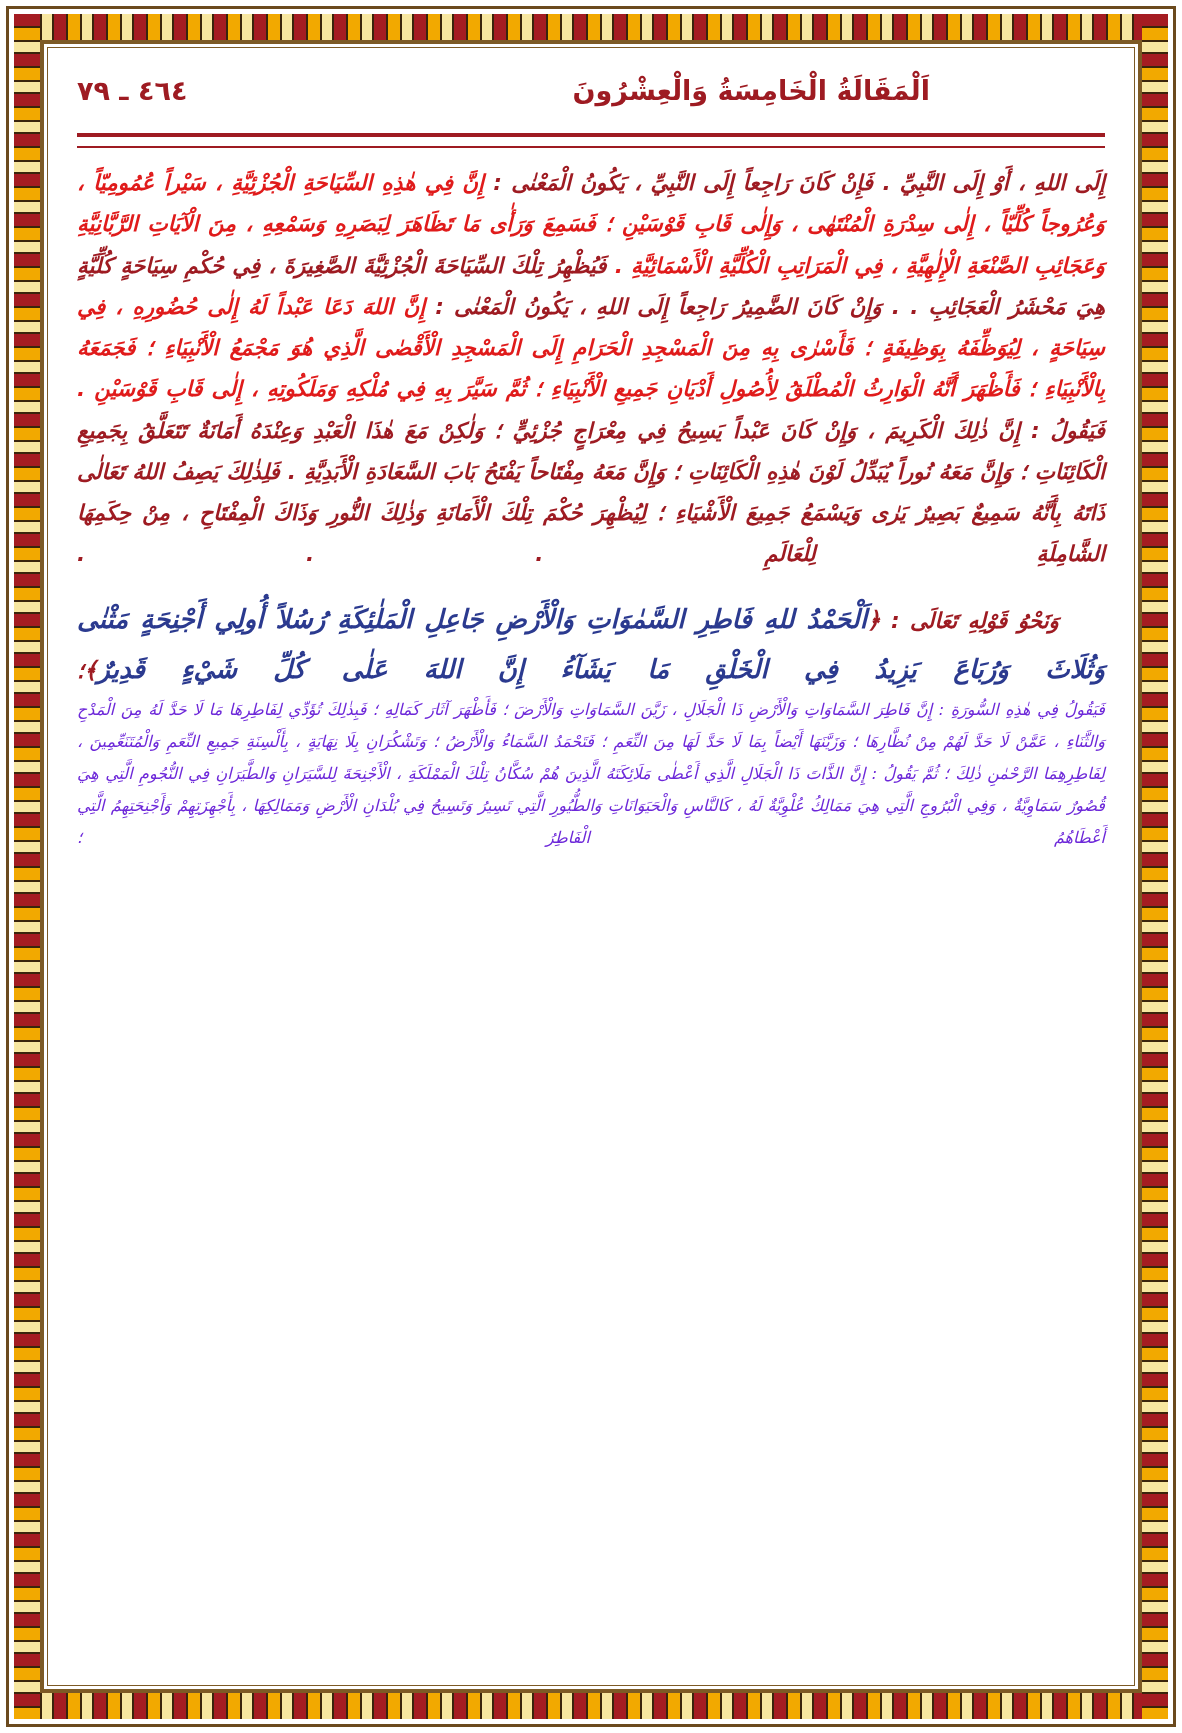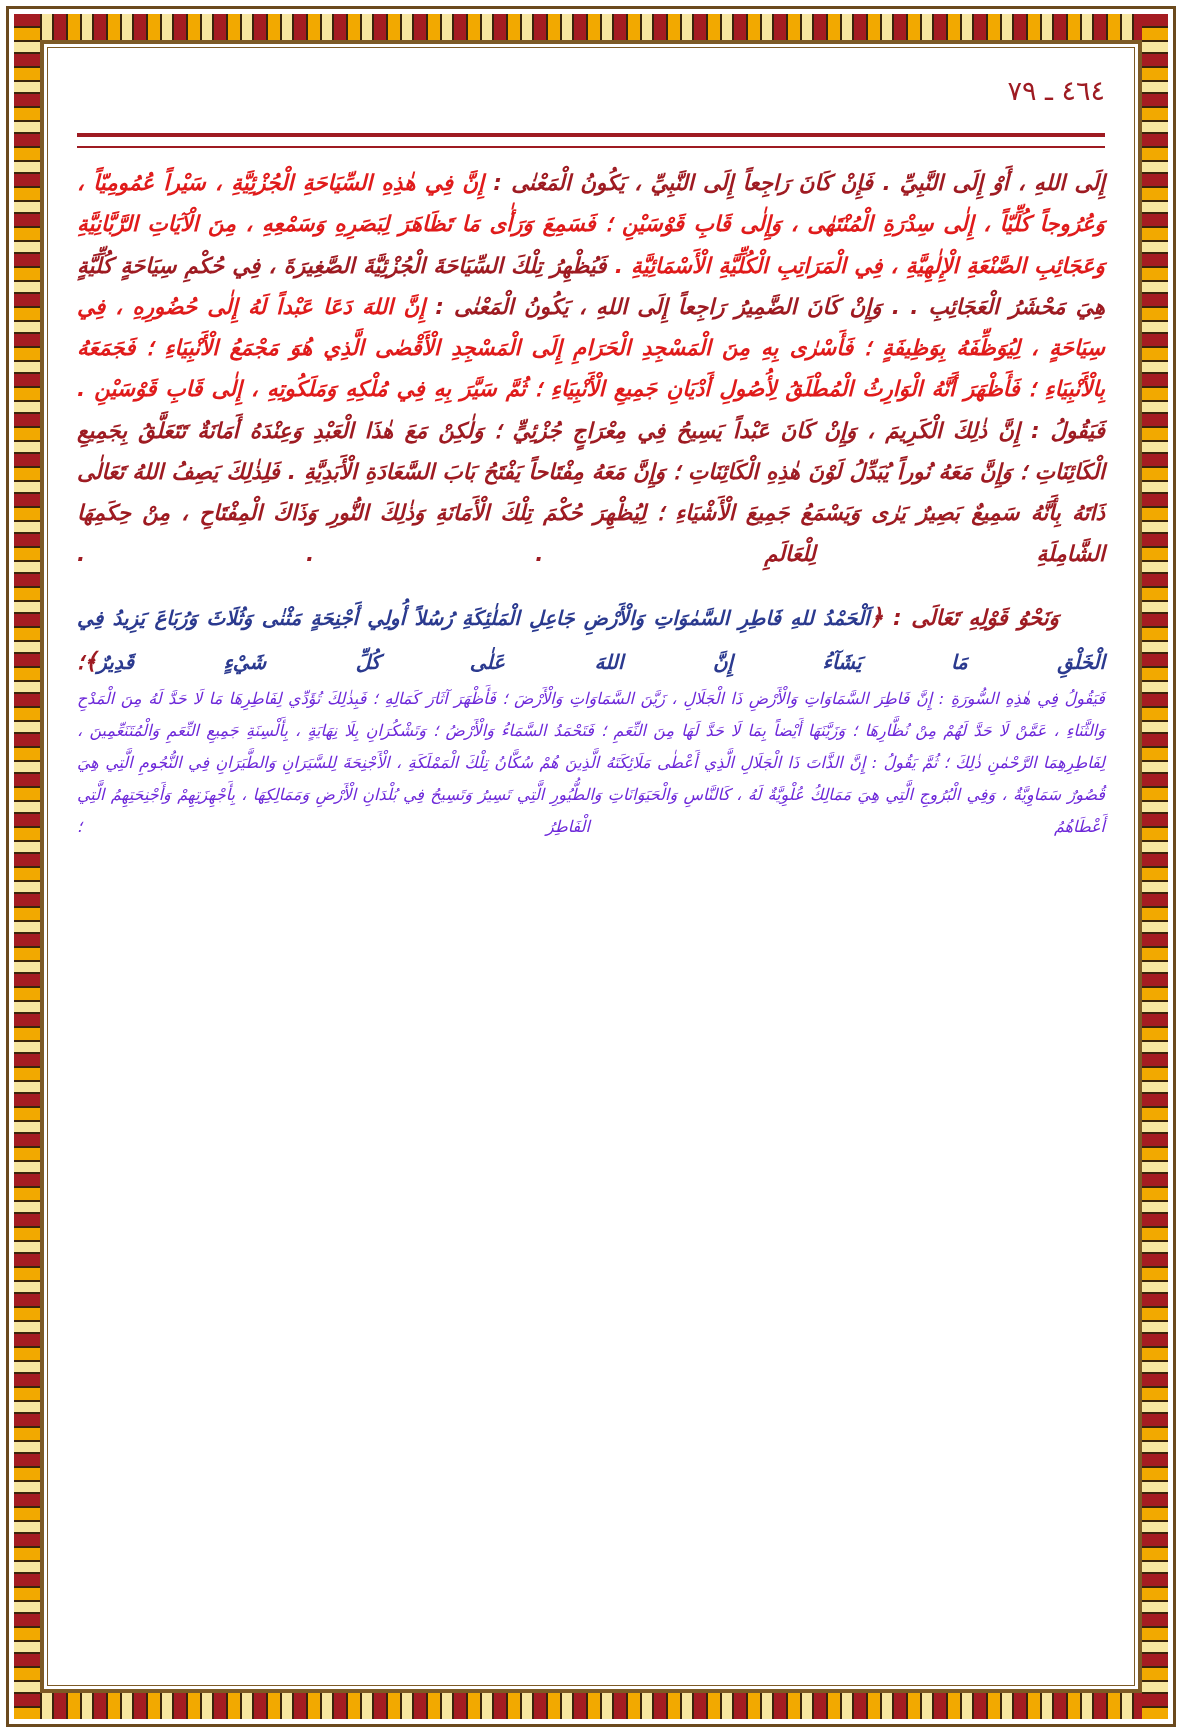--- a/index.html
+++ b/index.html
@@ -102,21 +102,21 @@
     color: #9e1b22;
     font-size: 27px;
     font-weight: bold;
     letter-spacing: 0px;
     white-space: nowrap;
     margin-right: 175px;
   }
   .header-page {
     color: #9e1b22;
     font-size: 27px;
-    font-weight: normal;
+    font-weight: bold;
     white-space: nowrap;
     direction: rtl;
   }
 
   .rule {
     margin: 6px 22px 0 22px;
     height: 9px;
     border-top: 4px solid #9e1b22;
     border-bottom: 2px solid #9e1b22;
   }
@@ -150,39 +150,40 @@
   .black-block {
     font-weight: normal;
     color: #6d28d9;
     font-size: 16px;
     line-height: 2.0;
   }
 
   .verse-line {
     color: #2b3a8f;
     font-weight: bold;
-    font-size: 20px;
+    font-size: 26px;
   }
 </style>
 </head>
 <body>
 
 <div class="page">
 
   <div class="border-outer"></div>
   <div class="chain chain-h chain-top"></div>
   <div class="chain chain-h chain-bottom"></div>
   <div class="chain chain-v chain-left"></div>
   <div class="chain chain-v chain-right"></div>
   <div class="border-inner"></div>
   <div class="border-inner2"></div>
 
   <div class="content">
 
     <div class="header">
+      <div class="header-title">اَلْمَقَالَةُ الْخَامِسَةُ وَالْعِشْرُونَ</div>
       <div class="header-page">٤٦٤ ـ ٧٩</div>
     </div>
 
     <div class="rule"></div>
 
     <div class="body">
 
       <p class="para"><span class="c-dark">إِلَى اللهِ ، أَوْ إِلَى النَّبِيِّ . فَإِنْ كَانَ رَاجِعاً إِلَى النَّبِيِّ ، يَكُونُ الْمَعْنٰى : </span><span class="c-bright">إِنَّ فِي هٰذِهِ السِّيَاحَةِ الْجُزْئِيَّةِ ، سَيْراً عُمُومِيّاً ، وَعُرُوجاً كُلِّيّاً ، إِلٰى سِدْرَةِ الْمُنْتَهٰى ، وَإِلٰى قَابِ قَوْسَيْنِ ؛ فَسَمِعَ وَرَأٰى مَا تَظَاهَرَ لِبَصَرِهِ وَسَمْعِهِ ، مِنَ الْآيَاتِ الرَّبَّانِيَّةِ وَعَجَائِبِ الصَّنْعَةِ الْإِلٰهِيَّةِ ، فِي الْمَرَاتِبِ الْكُلِّيَّةِ الْأَسْمَائِيَّةِ .</span><span class="c-dark"> فَيُظْهِرُ تِلْكَ السِّيَاحَةَ الْجُزْئِيَّةَ الصَّغِيرَةَ ، فِي حُكْمِ سِيَاحَةٍ كُلِّيَّةٍ هِيَ مَحْشَرُ الْعَجَائِبِ . . وَإِنْ كَانَ الضَّمِيرُ رَاجِعاً إِلَى اللهِ ، يَكُونُ الْمَعْنٰى : </span><span class="c-bright">إِنَّ اللهَ دَعَا عَبْداً لَهُ إِلٰى حُضُورِهِ ، فِي سِيَاحَةٍ ، لِيُوَظِّفَهُ بِوَظِيفَةٍ ؛ فَأَسْرٰى بِهِ مِنَ الْمَسْجِدِ الْحَرَامِ إِلَى الْمَسْجِدِ الْأَقْصٰى الَّذِي هُوَ مَجْمَعُ الْأَنْبِيَاءِ ؛ فَجَمَعَهُ بِالْأَنْبِيَاءِ ؛ فَأَظْهَرَ أَنَّهُ الْوَارِثُ الْمُطْلَقُ لِأُصُولِ أَدْيَانِ جَمِيعِ الْأَنْبِيَاءِ ؛ ثُمَّ سَيَّرَ بِهِ فِي مُلْكِهِ وَمَلَكُوتِهِ ، إِلٰى قَابِ قَوْسَيْنِ .</span><span class="c-dark"> فَيَقُولُ : إِنَّ ذٰلِكَ الْكَرِيمَ ، وَإِنْ كَانَ عَبْداً يَسِيحُ فِي مِعْرَاجٍ جُزْئِيٍّ ؛ وَلٰكِنْ مَعَ هٰذَا الْعَبْدِ وَعِنْدَهُ أَمَانَةٌ تَتَعَلَّقُ بِجَمِيعِ الْكَائِنَاتِ ؛ وَإِنَّ مَعَهُ نُوراً يُبَدِّلُ لَوْنَ هٰذِهِ الْكَائِنَاتِ ؛ وَإِنَّ مَعَهُ مِفْتَاحاً يَفْتَحُ بَابَ السَّعَادَةِ الْأَبَدِيَّةِ . فَلِذٰلِكَ يَصِفُ اللهُ تَعَالٰى ذَاتَهُ بِأَنَّهُ سَمِيعٌ بَصِيرٌ يَرٰى وَيَسْمَعُ جَمِيعَ الْأَشْيَاءِ ؛ لِيُظْهِرَ حُكْمَ تِلْكَ الْأَمَانَةِ وَذٰلِكَ النُّورِ وَذَاكَ الْمِفْتَاحِ ، مِنْ حِكَمِهَا الشَّامِلَةِ لِلْعَالَمِ . . .</span></p>
 
       <p class="para gap"><span class="indent"></span><span class="c-dark">وَنَحْوُ قَوْلِهِ تَعَالَى : </span><span class="c-orn">﴿</span><span class="verse-line">اَلْحَمْدُ للهِ فَاطِرِ السَّمٰوَاتِ وَالْأَرْضِ جَاعِلِ الْمَلٰئِكَةِ رُسُلاً أُولِي أَجْنِحَةٍ مَثْنٰى وَثُلَاثَ وَرُبَاعَ يَزِيدُ فِي الْخَلْقِ مَا يَشَآءُ إِنَّ اللهَ عَلٰى كُلِّ شَيْءٍ قَدِيرٌ</span><span class="c-orn">﴾</span><span class="c-dark">؛</span></p>

